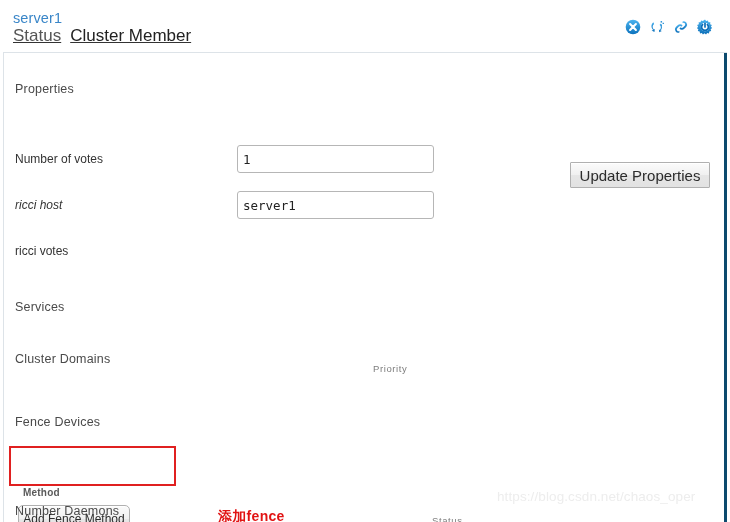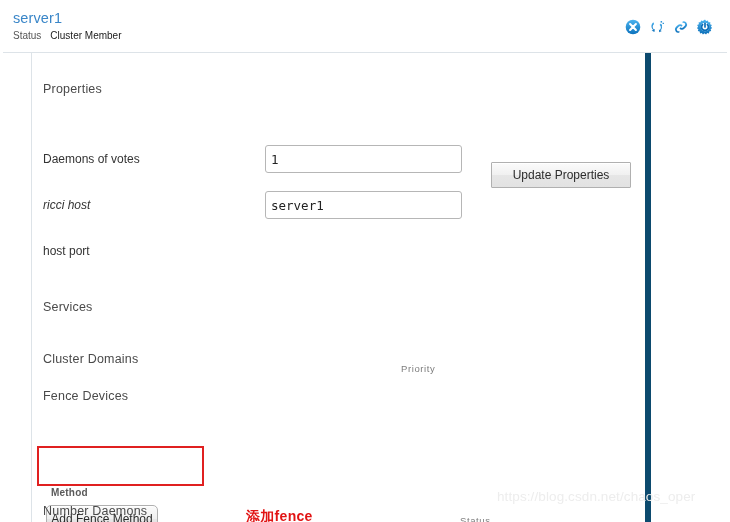--- a/index.html
+++ b/index.html
@@ -31,24 +31,25 @@
     top: 10px;
     font-size: 14.5px;
     color: #3a86c8;
     letter-spacing: 0.1px;
     line-height: 16px;
   }
   #status-line {
     position: absolute;
     left: 13px;
     top: 29px;
-    font-size: 10px;
+    font-size: 17px;
     line-height: 14px;
     color: #333333;
     white-space: nowrap;
+    text-decoration: underline;
   }
   #status-line .st-label {
     color: #555555;
   }
   #status-line .st-value {
     color: #222222;
     margin-left: 9px;
   }
 
   #header-actions {
@@ -73,27 +74,26 @@
     width: 724px;
     height: 1px;
     background: #dde3e8;
   }
 
   
   #panel {
     position: absolute;
     left: 3px;
     top: 53px;
-    width: 620px;
+    width: 724px;
     height: 469px;
     border-left: 1px solid #dde3e8;
-    border-right: 6px solid #0c4a6e;
+    border-right: 3px solid #0c4a6e;
     box-sizing: border-box;
     background: #ffffff;
-    margin-left: 28px;
   }
 
   .section-title {
     position: absolute;
     font-size: 12.5px;
     color: #4a4a4a;
     letter-spacing: 0.2px;
     white-space: nowrap;
   }
 
@@ -121,21 +121,21 @@
 
   
   .gtk-button {
     position: absolute;
     box-sizing: border-box;
     border: 1px solid #b0b0b0;
     border-radius: 1px;
     background: linear-gradient(to bottom, #fbfbfb 0%, #f0f0f0 50%, #e6e6e6 51%, #e2e2e2 100%);
     box-shadow: inset 0 1px 0 rgba(255,255,255,0.85);
     font-family: "Liberation Sans", sans-serif;
-    font-size: 12px;
+    font-size: 15px;
     color: #2c2c2c;
     cursor: pointer;
     white-space: nowrap;
     display: flex;
     align-items: center;
     justify-content: center;
   }
   #update-properties-button {
     right: 14px;
     top: 109px;
@@ -269,34 +269,34 @@
 
   <div id="header-rule"></div>
 </div>
 
 <div id="panel">
 
   <div class="section-title" style="left:11px; top:29px;">Properties</div>
 
   <div class="gtk-button" id="update-properties-button">Update Properties</div>
 
-  <div class="field-label" style="left:11px; top:99px;">Daemons of votes</div>
+  <div class="field-label" style="left:11px; top:99px;">Number of votes</div>
   <input class="text-input" style="left: 233px; top: 92px;" type="text" value="1">
 
   <div class="field-label" style="left:11px; top:145px;font-style:italic;">ricci host</div>
   <input class="text-input" style="left: 233px; top: 138px;" type="text" value="server1">
 
-  <div class="field-label" style="left:11px; top:191px;">host port</div>
+  <div class="field-label" style="left:11px; top:191px;">ricci votes</div>
 
   <div class="section-title" style="left:11px; top:247px;text-align:center;">Services</div>
 
   <div class="section-title" style="left:11px; top:299px;">Cluster Domains</div>
   <div class="column-header" style="left:369px; top:310px;">Priority</div>
 
-  <div class="section-title" style="left:11px; top:336px;">Fence Devices</div>
+  <div class="section-title" style="left:11px; top:362px;">Fence Devices</div>
 
   <div id="fence-method-group"></div>
   <div id="fence-method-label">Method</div>
   <div class="gtk-button" id="add-fence-method-button">Add Fence Method</div>
 
   <div id="fence-annotation">添加fence</div>
 
   <div class="section-title" style="left:11px; top:451px;">Number Daemons</div>
   <div class="column-header" style="left:428px; top:462px;">Status</div>
 

